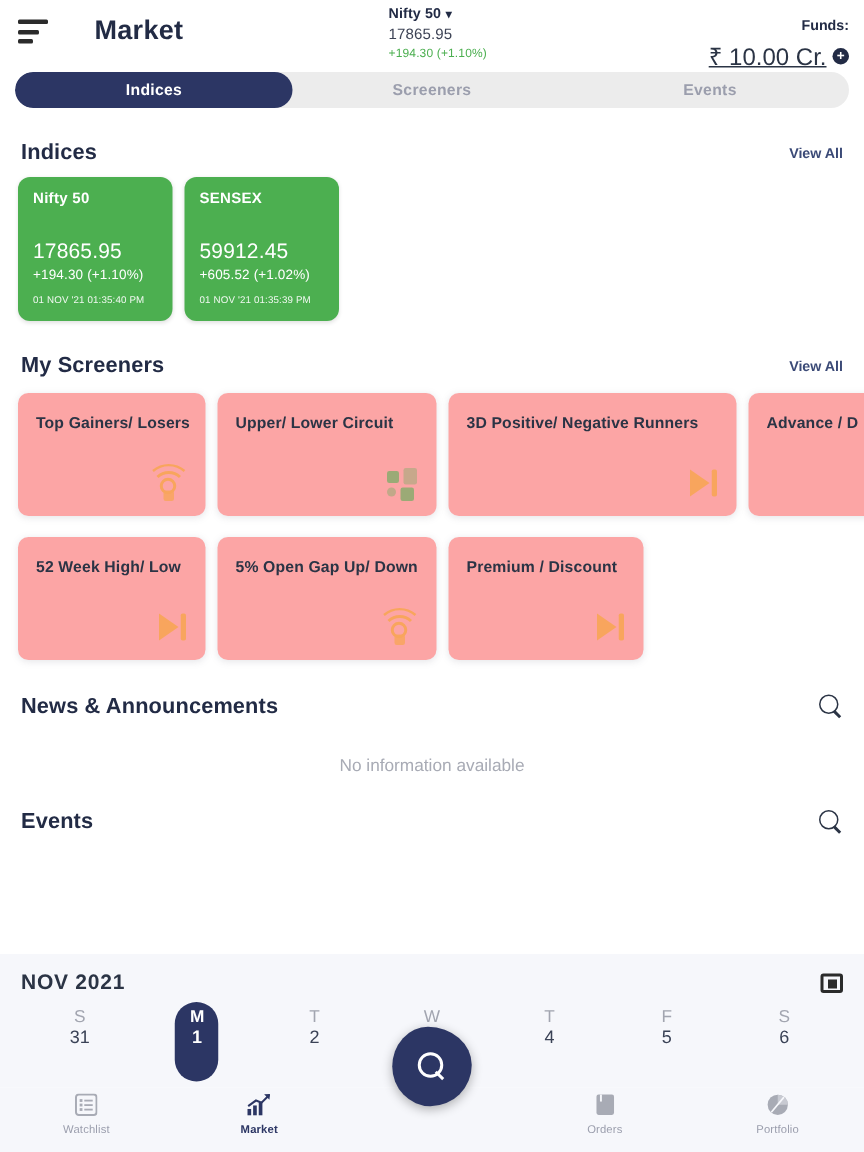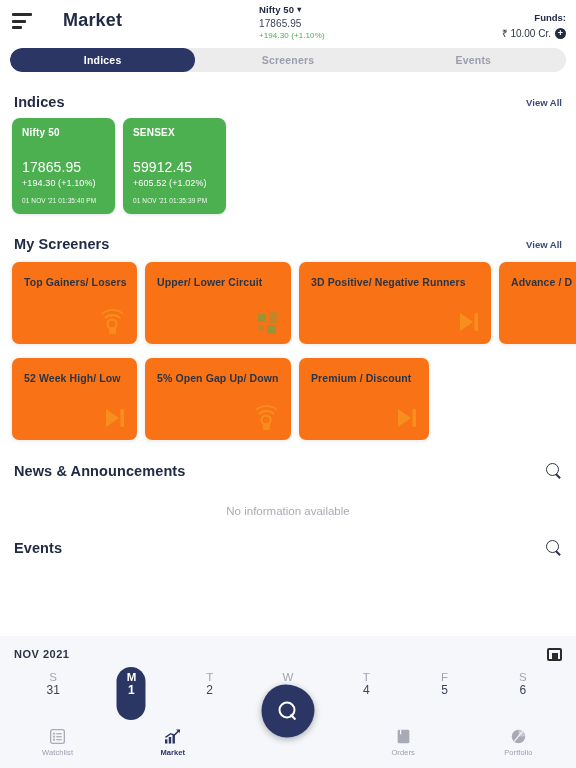--- a/index.html
+++ b/index.html
@@ -36,21 +36,21 @@
     font-size:9.5px; font-weight:bold; color:#222b45; letter-spacing:.1px;
     display:flex; align-items:center; gap:3px;
   }
   .chev { font-size:8px; color:#222b45; line-height:1; }
   .hdr-index-val { font-size:10px; color:#3d4355; margin-top:3px; letter-spacing:.1px; }
   .hdr-index-chg { font-size:8px; color:#4caf50; margin-top:2px; letter-spacing:.1px; }
 
   .funds { position:absolute; right:10px; top:12px; text-align:right; }
   .funds-label { font-size:9.5px; font-weight:bold; color:#222b45; }
   .funds-row { display:flex; align-items:center; justify-content:flex-end; gap:4px; margin-top:3px; }
-  .funds-val { font-size:10px; color:#2b3445; }
+  .funds-val { font-size:16px; color:#2b3445;text-decoration:underline; }
   .plus-badge {
     width:11px; height:11px; border-radius:50%; background:#222b45;
     color:#fff; font-size:9px; line-height:10px; text-align:center; font-weight:bold;
   }
 
   
   .tabs {
     margin:4px 10px 0 10px; height:24px; background:#ececec; border-radius:14px;
     display:flex; align-items:center; overflow:hidden;
   }
@@ -89,42 +89,42 @@
   }
   .ic-name { font-size:10px; font-weight:bold; letter-spacing:.2px; }
   .ic-val { font-size:14px; font-weight:normal; margin-top:21px; letter-spacing:.1px; }
   .ic-chg { font-size:9px; margin-top:3px; letter-spacing:.1px; }
   .ic-time { font-size:6.5px; margin-top:9px; opacity:.92; letter-spacing:.1px; }
 
   
   .scr-row { display:flex; gap:8px; padding:10px 0 0 12px; }
   .scr-row.second { padding-top:14px; }
   .scr-card {
-    background:#f97316; border-radius:7px; height:82px; position:relative;
+    background:#fca5a5; border-radius:7px; height:82px; position:relative;
     box-shadow:0 1px 5px rgba(120,120,140,.18); padding:14px 12px 0 12px;
     cursor:pointer; flex:none; overflow:hidden;
   }
   .scr-label {
     font-size:10.5px; font-weight:bold; color:#2b3445; letter-spacing:.1px;
     white-space:nowrap;
   }
   .scr-ico { position:absolute; right:6px; bottom:5px; width:34px; height:34px; opacity:.55; }
 
   
   .empty-news {
     text-align:center; font-size:11.5px; color:#a8abb5; padding:26px 0 0 0;
   }
 
   
   .cal {
     position:absolute; left:0; right:0; top:636px; height:89px;
     background:#f6f7fb; padding:10px 14px 0 14px;
   }
   .cal-top { display:flex; align-items:center; justify-content:space-between; }
-  .cal-month { font-size:11px; font-weight:bold; color:#2b3445; letter-spacing:.5px; }
+  .cal-month { font-size:14px; font-weight:bold; color:#2b3445; letter-spacing:.5px; }
   .cal-ico { width:15px; height:15px; position:relative; cursor:pointer; }
   .cal-ico::before {
     content:""; position:absolute; inset:2px 0 0 0; border:2px solid #2b2b2b; border-radius:2px;
   }
   .cal-ico::after {
     content:""; position:absolute; left:4.5px; top:6.5px; width:6px; height:6px; background:#2b2b2b;
   }
   .cal-grid { display:flex; margin-top:10px; }
   .cal-col { flex:1; text-align:center; position:relative; }
   .cal-dow { font-size:11.5px; color:#a2a5b0; }

